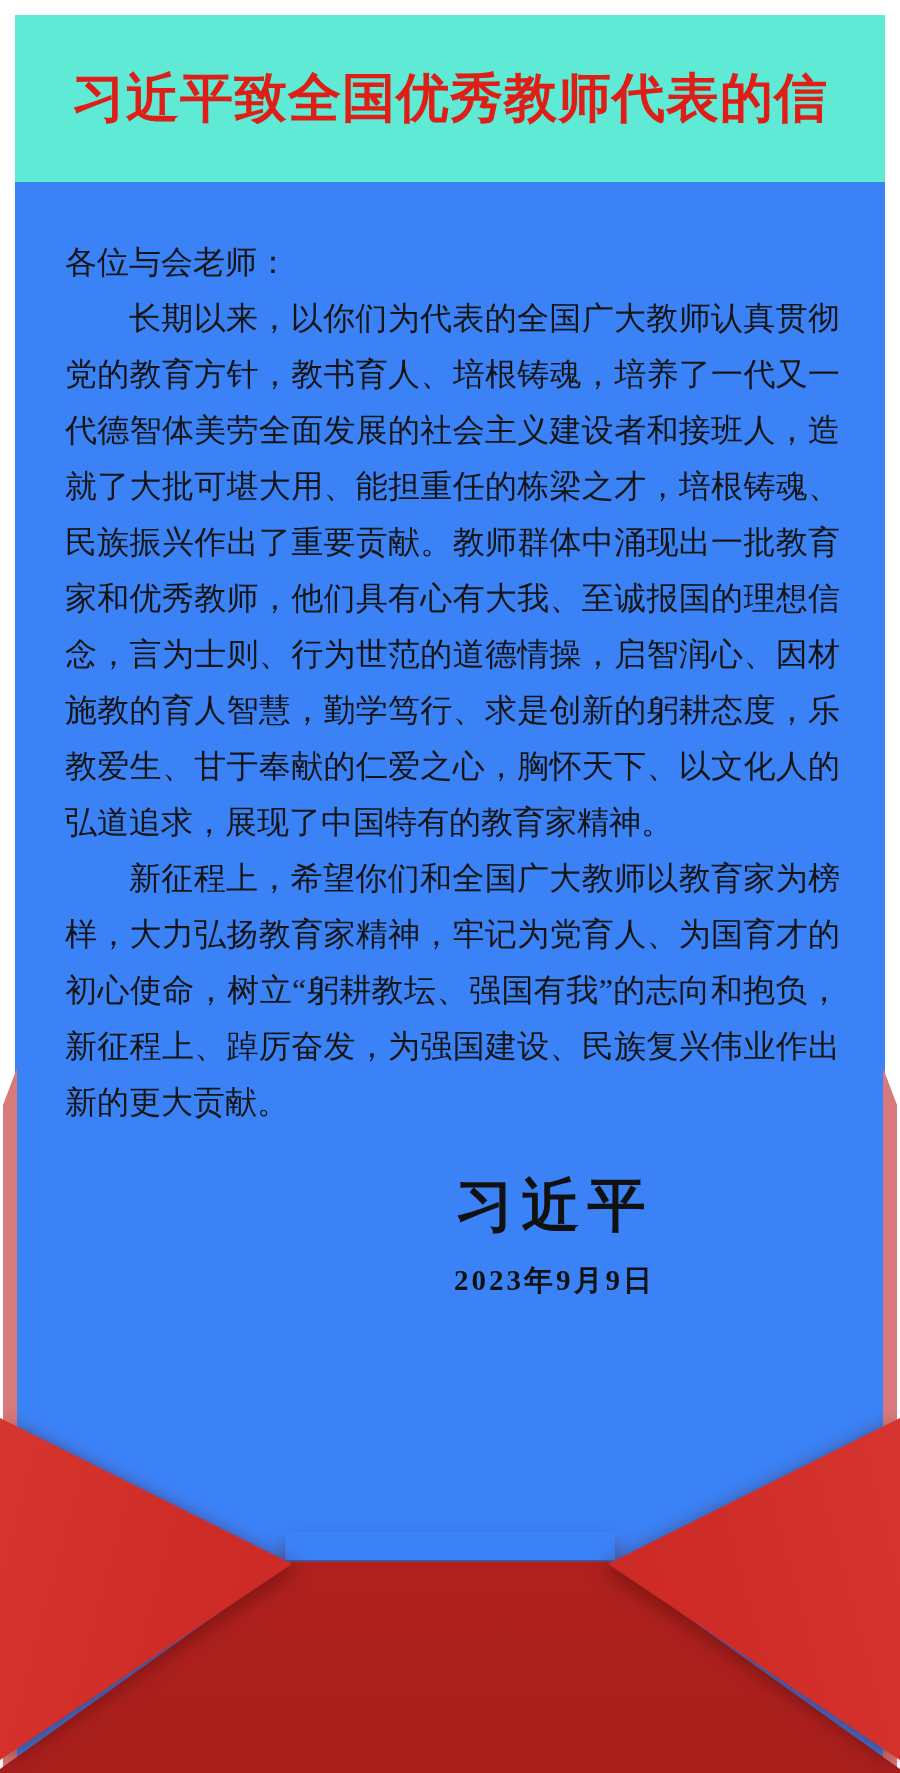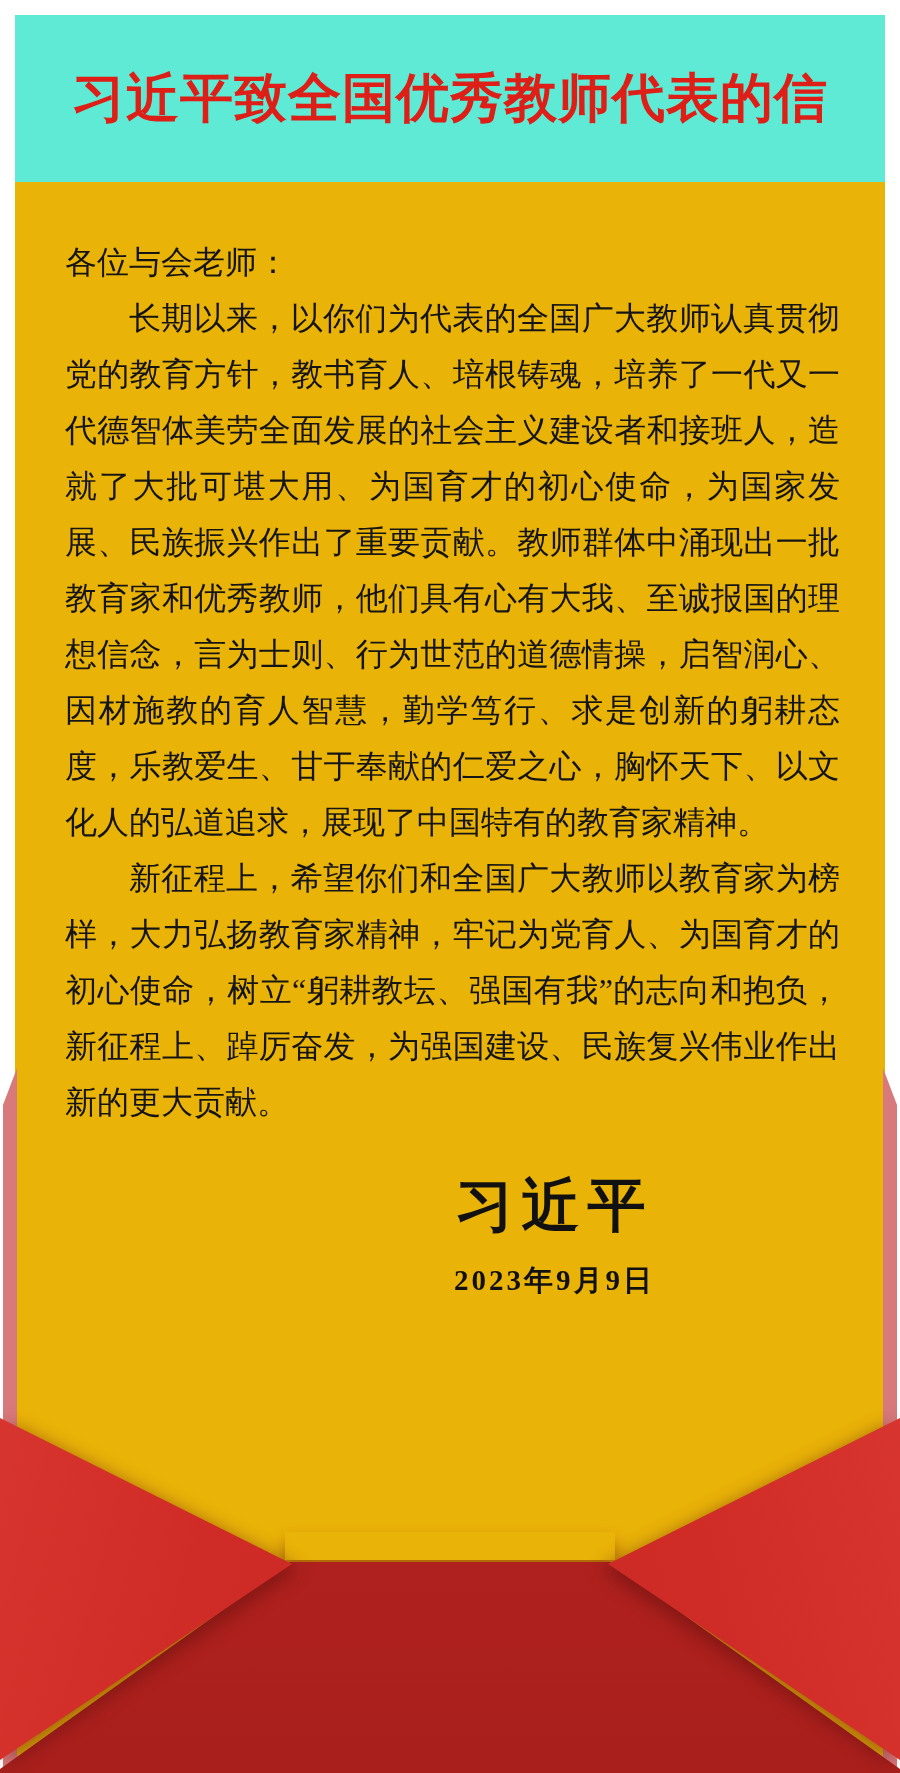--- a/index.html
+++ b/index.html
@@ -13,21 +13,21 @@
     position:absolute;left:15px;right:15px;top:15px;height:167px;
     background:#5eead4;display:flex;align-items:center;justify-content:center;
   }
   .header h1{
     margin:0;font-size:53px;font-weight:700;color:#dd1f17;
     letter-spacing:1px;white-space:nowrap;
   }
   
   .paper{
     position:absolute;left:15px;right:15px;top:182px;bottom:0;
-    background:#eab308;
+    background:#3b82f6;
   }
   .letter-text{
     padding:52px 45px 0 50px;
     font-size:32px;line-height:56px;color:#151515;
     text-align:justify;text-justify:inter-character;
   }
   .letter-text p{margin:0;}
   .letter-text p.para{text-indent:2em;}
   .sign-block{
     width:max-content;margin:44px 185px 0 auto;text-align:center;
@@ -85,21 +85,21 @@
 
 <div class="page">
 
   <div class="header">
     <h1>习近平致全国优秀教师代表的信</h1>
   </div>
 
   <div class="paper">
     <div class="letter-text">
       <p class="salutation">各位与会老师：</p>
-      <p class="para">长期以来，以你们为代表的全国广大教师认真贯彻党的教育方针，教书育人、培根铸魂，培养了一代又一代德智体美劳全面发展的社会主义建设者和接班人，造就了大批可堪大用、为国育才的初心使命，为国家发展、民族振兴作出了重要贡献。教师群体中涌现出一批教育家和优秀教师，他们具有心有大我、至诚报国的理想信念，言为士则、行为世范的道德情操，启智润心、因材施教的育人智慧，勤学笃行、求是创新的躬耕态度，乐教爱生、甘于奉献的仁爱之心，胸怀天下、以文化人的弘道追求，展现了中国特有的教育家精神。</p>
+      <p class="para">长期以来，以你们为代表的全国广大教师认真贯彻党的教育方针，教书育人、培根铸魂，培养了一代又一代德智体美劳全面发展的社会主义建设者和接班人，造就了大批可堪大用、能担重任的栋梁之才，培根铸魂、民族振兴作出了重要贡献。教师群体中涌现出一批教育家和优秀教师，他们具有心有大我、至诚报国的理想信念，言为士则、行为世范的道德情操，启智润心、因材施教的育人智慧，勤学笃行、求是创新的躬耕态度，乐教爱生、甘于奉献的仁爱之心，胸怀天下、以文化人的弘道追求，展现了中国特有的教育家精神。</p>
       <p class="para">新征程上，希望你们和全国广大教师以教育家为榜样，大力弘扬教育家精神，牢记为党育人、为国育才的初心使命，树立“躬耕教坛、强国有我”的志向和抱负，新征程上、踔厉奋发，为强国建设、民族复兴伟业作出新的更大贡献。</p>
       <div class="sign-block">
         <div class="signature">习近平</div>
         <div class="sign-date">2023年9月9日</div>
       </div>
     </div>
   </div>
 
   <div class="shape sliver-left"></div>
   <div class="shape sliver-right"></div>

